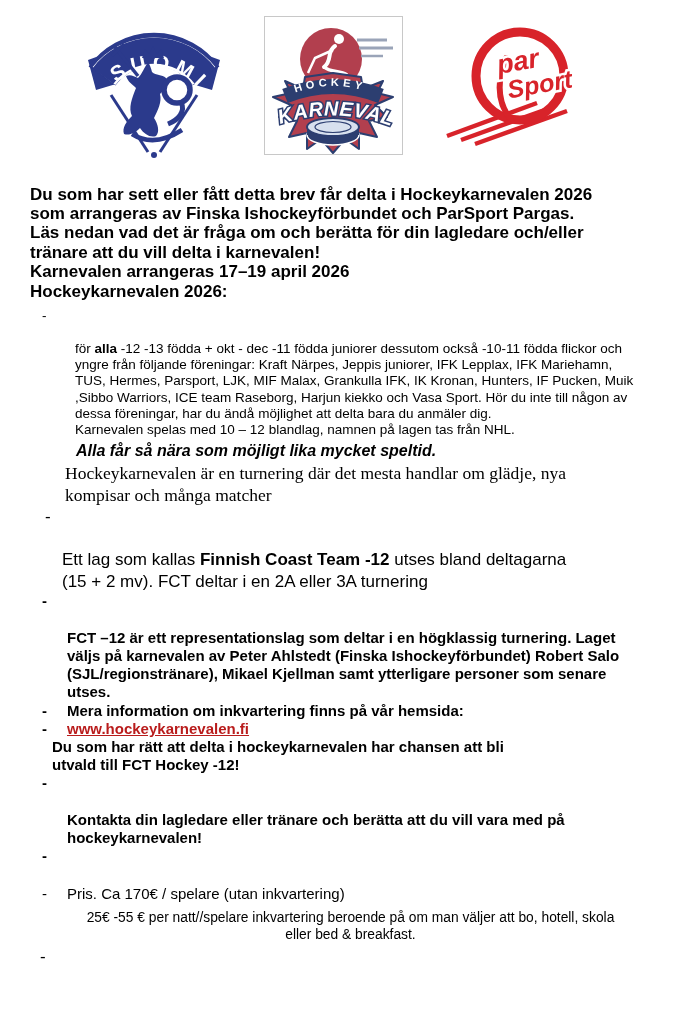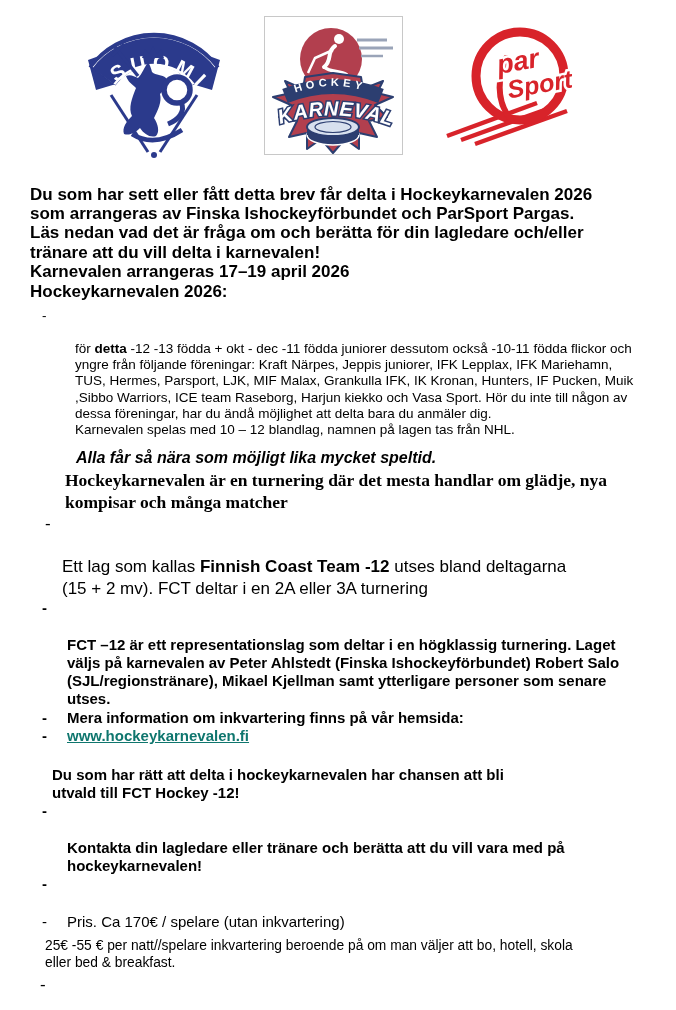--- a/index.html
+++ b/index.html
@@ -31,43 +31,43 @@
   }
   .heading { font-size:17px; line-height:21px; font-weight:bold; }
 
   .bullet { position:relative; }
   .bullet .dash { position:absolute; top:0; }
 
   .b-small { margin-top:6px; font-size:13.5px; line-height:16.3px; padding-left:45px; }
   .b-small .dash { left:12px; }
 
   .speltid {
-    margin-top:10px; margin-left:46px;
+    margin-top:3px; margin-left:46px;
     font-size:16px; line-height:19px;
     font-weight:bold; font-style:italic;
   }
   .spirit {
     margin-top:3px; margin-left:35px;
     font-family:"Liberation Serif", serif;
-    font-size:17.5px; line-height:21.5px; font-weight:bold;
+    font-size:17.5px; line-height:21.5px; font-weight:normal;
   }
   .b-large { font-size:17px; line-height:21.5px; padding-left:32px; }
   .b-large .dash { left:15px; }
 
   .b-bold { font-size:15px; line-height:18.2px; font-weight:bold; padding-left:37px; }
   .b-bold .dash { left:12px; }
 
-  .link-blue { color:#0f766e; font-weight:bold; }
-
-  .chance { margin-left:22px; font-size:15px; line-height:18.2px; font-weight:bold;margin-top:21px; }
+  .link-blue { color:#b91c1c; font-weight:bold; }
+
+  .chance { margin-left:22px; font-size:15px; line-height:18.2px; font-weight:bold; }
 
   .b-price { font-size:15px; line-height:19px; padding-left:37px; }
   .b-price .dash { left:12px; }
 
-  .accommodation { margin-top:6px; margin-left:15px; font-size:13.8px; line-height:17.5px; }
+  .accommodation { margin-top:6px; margin-left:15px; font-size:13.8px; line-height:17.5px;text-align:center; }
 
   .b-includes { margin-top:2px; font-size:17px; line-height:22.5px; padding-left:30px; }
   .b-includes .dash { left:10px; }
 </style>
 </head>
 <body>
 
 <div class="page">
 
   <div class="logos">
@@ -166,21 +166,21 @@
     <div class="intro pre">Du som har sett eller fått detta brev får delta i Hockeykarnevalen 2026
 som arrangeras av Finska Ishockeyförbundet och ParSport Pargas.
 Läs nedan vad det är fråga om och berätta för din lagledare och/eller
 tränare att du vill delta i karnevalen!
 Karnevalen arrangeras 17–19 april 2026</div>
 
     <div class="heading">Hockeykarnevalen 2026:</div>
 
     <div class="bullet b-small pre">
       <span class="dash">-</span>
-      <span>för </span><b>detta</b><span> -12 -13 födda + okt - dec -11 födda juniorer dessutom också -10-11 födda flickor och
+      <span>för </span><b>alla</b><span> -12 -13 födda + okt - dec -11 födda juniorer dessutom också -10-11 födda flickor och
 yngre från följande föreningar: Kraft Närpes, Jeppis juniorer, IFK Lepplax, IFK Mariehamn,
 TUS, Hermes, Parsport, LJK, MIF Malax, Grankulla IFK, IK Kronan, Hunters, IF Pucken, Muik
 ,Sibbo Warriors, ICE team Raseborg, Harjun kiekko  och Vasa Sport. Hör du inte till någon av
 dessa föreningar, har du ändå möjlighet att delta bara du anmäler dig.
 Karnevalen spelas med 10 – 12 blandlag, namnen på lagen tas från NHL.</span>
     </div>
 
     <div class="speltid">Alla får så nära som möjligt lika mycket speltid.</div>
 
     <div class="spirit pre">Hockeykarnevalen är en turnering där det mesta handlar om glädje, nya

